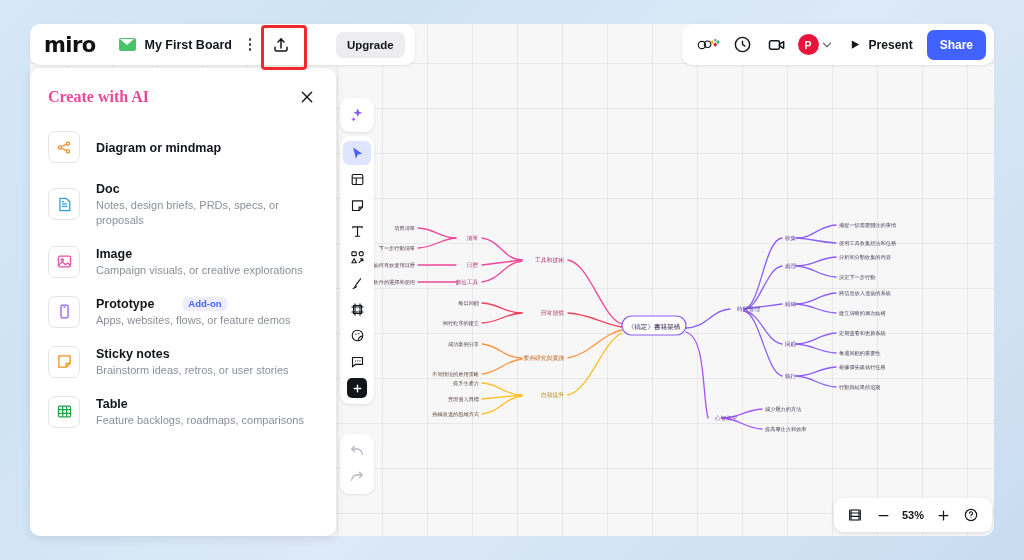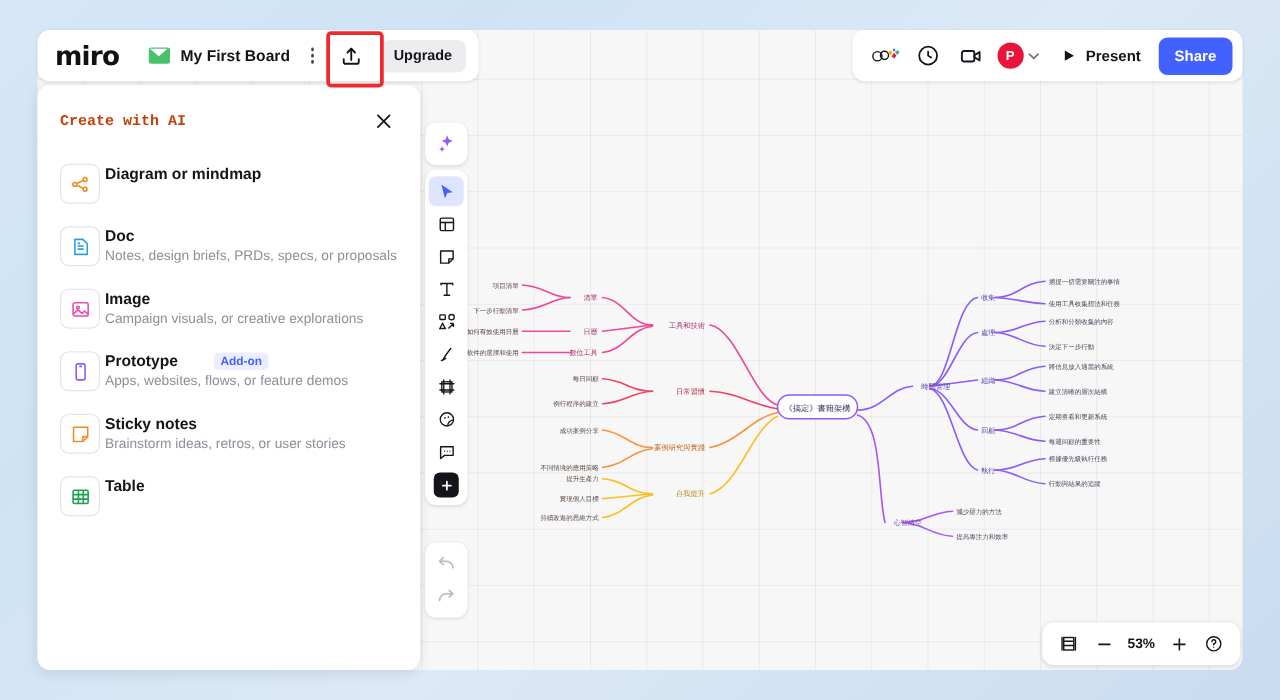--- a/index.html
+++ b/index.html
@@ -76,21 +76,21 @@
     margin: 0 6px 0 4px; cursor: pointer;
   }
   .upload-hl {
     position: absolute; left: -3px; top: -5px; width: 40px; height: 39px;
     border: 3px solid #f0292f; border-radius: 4px; pointer-events: none;
   }
   .upgrade-btn {
     background: #ededf0; color: #13151a;
     font-size: 11.5px; font-weight: 700;
     padding: 7px 11px; border-radius: 7px; border: none;
-    cursor: pointer; white-space: nowrap;
+    cursor: pointer; white-space: nowrap; margin-left: 32px;
   }
 
   
   .topbar-right {
     position: absolute;
     right: 30px; top: 24px;
     height: 41px;
     background: #ffffff;
     border-radius: 10px;
     display: flex; align-items: center; gap: 4px;
@@ -132,25 +132,25 @@
     background: #ffffff;
     border-radius: 10px;
     box-shadow: 0 2px 10px rgba(0,0,0,0.10);
     z-index: 35;
     overflow: hidden;
   }
   .ai-head {
     display: flex; align-items: center; justify-content: space-between;
     padding: 18px 18px 8px 18px;
   }
-  .ai-title { font-size: 12px; font-weight: 700; color: #c2410c; font-family: Liberation Mono, monospace; }
+  .ai-title { font-size: 16px; font-weight: 700; color: #ec4899; font-family: Liberation Serif, serif; }
   .ai-close { width: 22px; height: 22px; cursor: pointer; display:flex; align-items:center; justify-content:center; }
   .ai-list { padding: 6px 10px 0 10px; }
   .ai-item {
-    display: flex; align-items: flex-start; gap: 4px;
+    display: flex; align-items: center; gap: 16px;
     padding: 9px 8px; border-radius: 8px; cursor: pointer;
   }
   .ai-ico {
     width: 30px; height: 30px; flex: 0 0 auto;
     border: 1px solid #e6e6ea; border-radius: 7px;
     background: #fff; display: flex; align-items: center; justify-content: center;
   }
   .ai-texts { padding-top: 1px; min-width: 0; }
   .ai-row1 { display: flex; align-items: center; gap: 6px; }
   .ai-name { font-size: 12.5px; font-weight: 700; color: #13151a; white-space: nowrap; }
@@ -467,20 +467,21 @@
           <div class="ai-ico">
             <svg width="17" height="17" viewBox="0 0 24 24" fill="none" stroke="#1fa04f" stroke-width="1.8">
               <rect x="3.5" y="4.5" width="17" height="15" rx="1.6"></rect>
               <path d="M3.5 9.5h17M3.5 14.5h17M9.5 4.5v15M15 4.5v15"></path>
             </svg>
           </div>
           <div class="ai-texts">
             <div class="ai-row1">
               <div class="ai-name">Table</div>
             </div>
+            <div class="ai-desc">Feature backlogs, roadmaps, comparisons</div>
           </div>
         </div>
       </div>
   </div>
 
   <div class="tool-ai">
     <svg width="18" height="18" viewBox="0 0 24 24">
       <path d="M13 3l1.6 4.2L19 9l-4.4 1.8L13 15l-1.6-4.2L7 9l4.4-1.8z" fill="#8b5cf6"></path>
       <path d="M7.5 14.5l.9 2.3 2.3.9-2.3.9-.9 2.3-.9-2.3L4.3 17.7l2.3-.9z" fill="#a855f7"></path>
     </svg>

